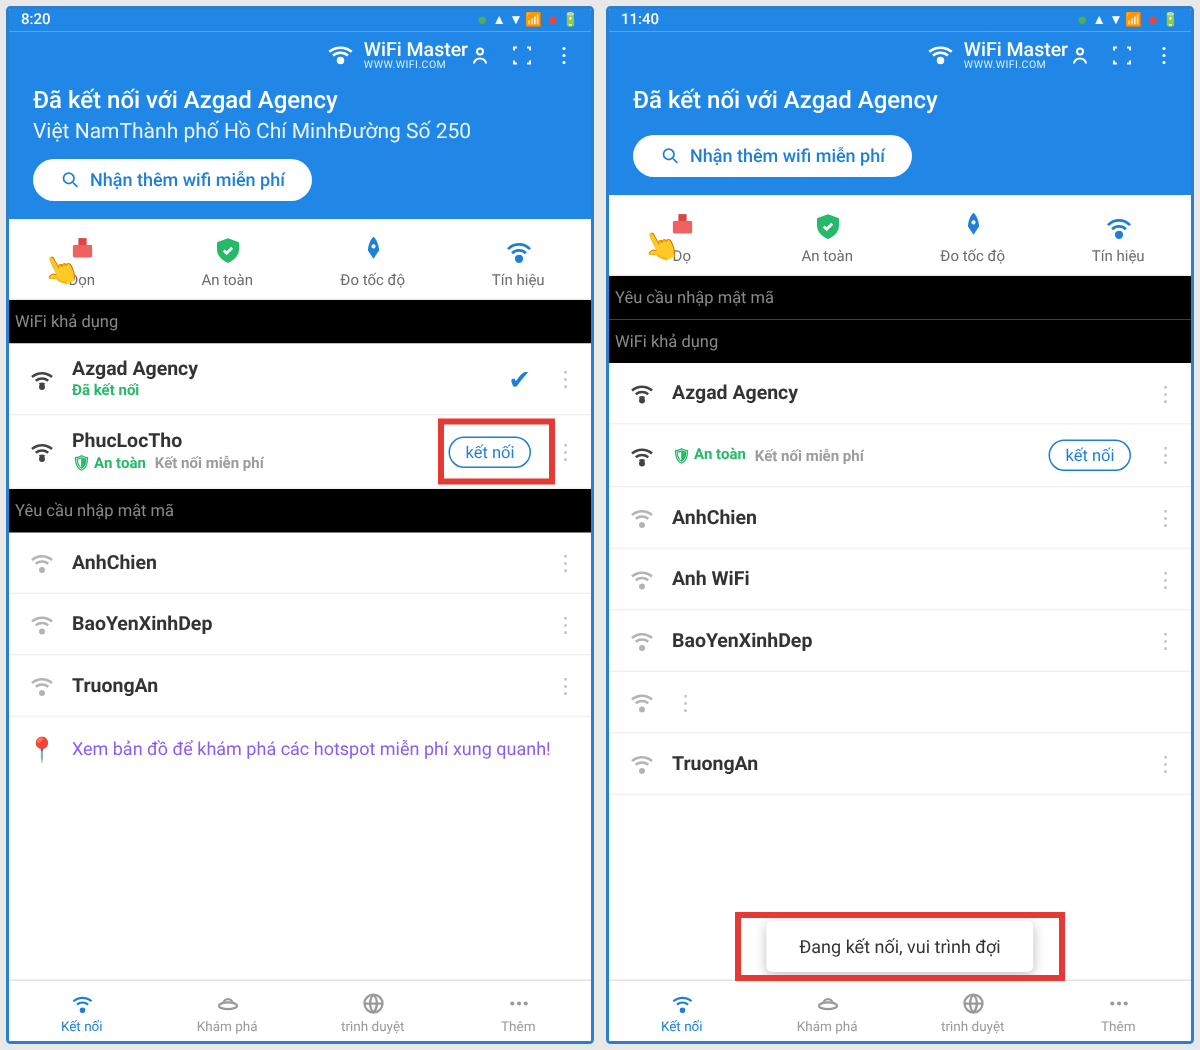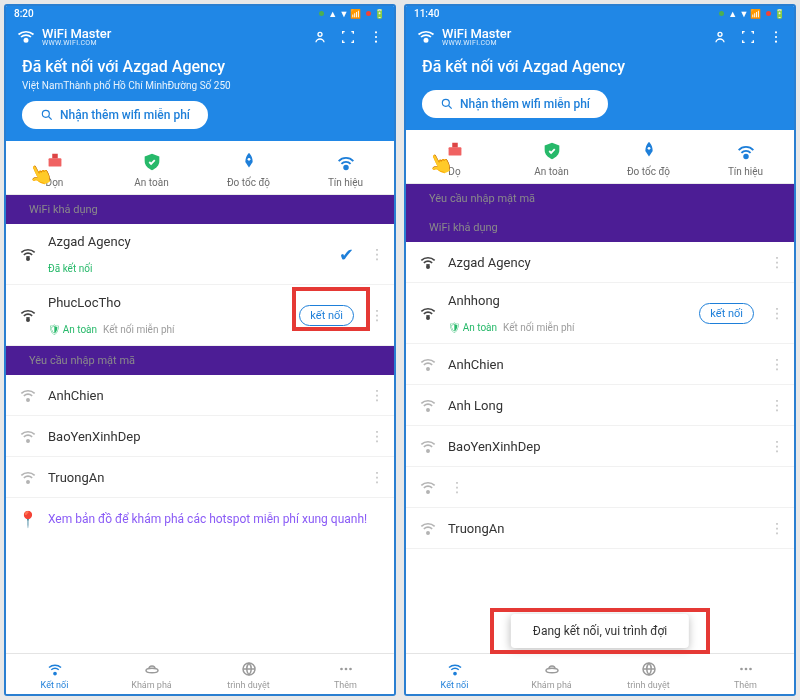--- a/index.html
+++ b/index.html
@@ -36,40 +36,40 @@
   .status-bar .dot-green{display:inline-block;width:5px;height:5px;background:#4caf50;border-radius:50%;}
   .status-bar .dot-red{display:inline-block;width:5px;height:5px;background:#f44336;border-radius:50%;}
   .header {
     background: #2087e6;
     color: #fff;
     padding: 6px 10px 0 10px;
   }
   .header-top {
     display: flex;
     align-items: center;
-    justify-content: space-between;
+    justify-content: flex-end;
   }
   .brand {
     display: flex;
     align-items: center;
     gap: 6px;
   }
   .brand-icon {
     width: 20px; height: 20px;
   }
   .brand-text { display:flex; flex-direction:column; line-height:1;}
   .brand-text .title { font-size: 13px; font-weight:500; }
   .brand-text .sub { font-size: 7px; opacity: .85; letter-spacing:.3px;}
   .header-actions { display:flex; gap:12px; align-items:center;}
   .header-actions svg { width:16px; height:16px;}
   .header-center {
     padding: 10px 6px 12px;
   }
   .conn-title { font-size: 16px; font-weight:500; margin-bottom:4px;}
-  .conn-sub { font-size: 10px; opacity:.9;}
+  .conn-sub { font-size: 14px; opacity:.9;}
   .free-btn {
     background: #fff;
     color: #1e7fd9;
     border-radius: 20px;
     padding: 7px 18px;
     font-size: 12px;
     display:inline-flex;
     align-items:center;
     gap:6px;
     margin-top:10px;
@@ -93,37 +93,37 @@
   }
   .feature svg{width:22px;height:22px;}
   .feature.hand-overlay{position:relative;}
   .hand {
     position:absolute;
     top:12px; left:22px;
     font-size:20px;
     transform:rotate(-25deg);
   }
   .section-header {
-    background:#4c1d95;
+    background:#000000;
     color:#8a8a8a;
     font-size:11px;
-    padding:8px 23px;
+    padding:8px 4px;
   }
   .list { flex:1; overflow:hidden; background:#fff;}
   .row {
     display:flex;
     align-items:center;
     padding:10px 8px 10px 12px;
     gap:10px;
     border-bottom:1px solid #f1f1f1;
     position:relative;
   }
   .row.small svg.wifi{opacity:.55;}
   .row svg.wifi{width:20px;height:20px;flex-shrink:0;}
-  .row .net-body{flex:1; display:flex; flex-direction:column; gap:14px;}
+  .row .net-body{flex:1; display:flex; flex-direction:column; gap:1px;font-weight:bold;}
   .row .net-name{font-size:13px; color:#333;}
   .row .net-sub{font-size:10px; color:#9c9c9c; display:flex; gap:6px; align-items:flex-end;}
   .row .net-sub .safe{color:#27b96a; display:inline-flex; align-items:center; gap:2px;}
   .row .net-sub .conned{color:#27b96a;}
   .row .check{color:#1e7fd9; font-size:18px; margin-right:4px;}
   .row .more{color:#bdbdbd; font-size:14px; padding:0 2px;}
   .connect-pill{
     border:1px solid #1e7fd9;
     color:#1e7fd9;
     border-radius:14px;
@@ -451,21 +451,20 @@
         </div>
       <span class="more">⋮</span>
     </div>
 
     <div class="row">
       <svg class="wifi" viewBox="0 0 24 24" fill="none" stroke="#444" stroke-width="2">
           <path d="M4 10a12 12 0 0116 0M7 13a8 8 0 0110 0M10 16a4 4 0 014 0"></path>
           <circle cx="12" cy="18" r="1.4" fill="#444"></circle>
         </svg>
       <div class="net-body">
-        <span class="net-name">Anhhong</span>
         <span class="net-sub">
           <span class="safe">🛡 <span>An toàn</span></span>
           <span>Kết nối miễn phí</span>
         </span>
       </div>
       <span class="connect-pill">kết nối</span>
       <span class="more">⋮</span>
     </div>
 
     <div class="row small">
@@ -477,21 +476,21 @@
           <span class="net-name">AnhChien</span>
         </div>
       <span class="more">⋮</span>
     </div>
     <div class="row small">
       <svg class="wifi" viewBox="0 0 24 24" fill="none" stroke="#777" stroke-width="2">
           <path d="M4 10a12 12 0 0116 0M7 13a8 8 0 0110 0"></path>
           <circle cx="12" cy="18" r="1.4" fill="#777"></circle>
         </svg>
       <div class="net-body">
-          <span class="net-name">Anh Long</span>
+          <span class="net-name">Anh WiFi</span>
         </div>
       <span class="more">⋮</span>
     </div>
     <div class="row small">
       <svg class="wifi" viewBox="0 0 24 24" fill="none" stroke="#777" stroke-width="2">
           <path d="M4 10a12 12 0 0116 0M7 13a8 8 0 0110 0"></path>
           <circle cx="12" cy="18" r="1.4" fill="#777"></circle>
         </svg>
       <div class="net-body">
           <span class="net-name">BaoYenXinhDep</span>

